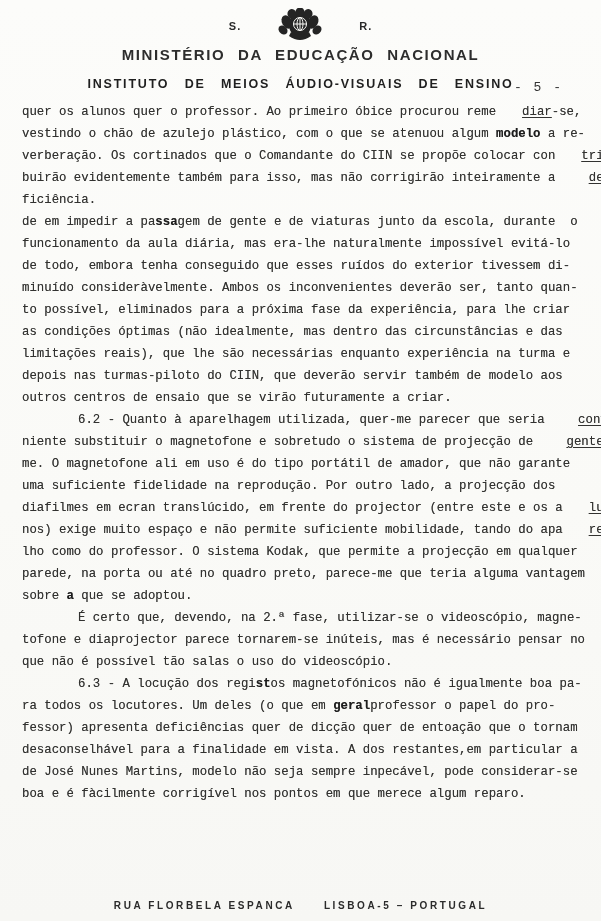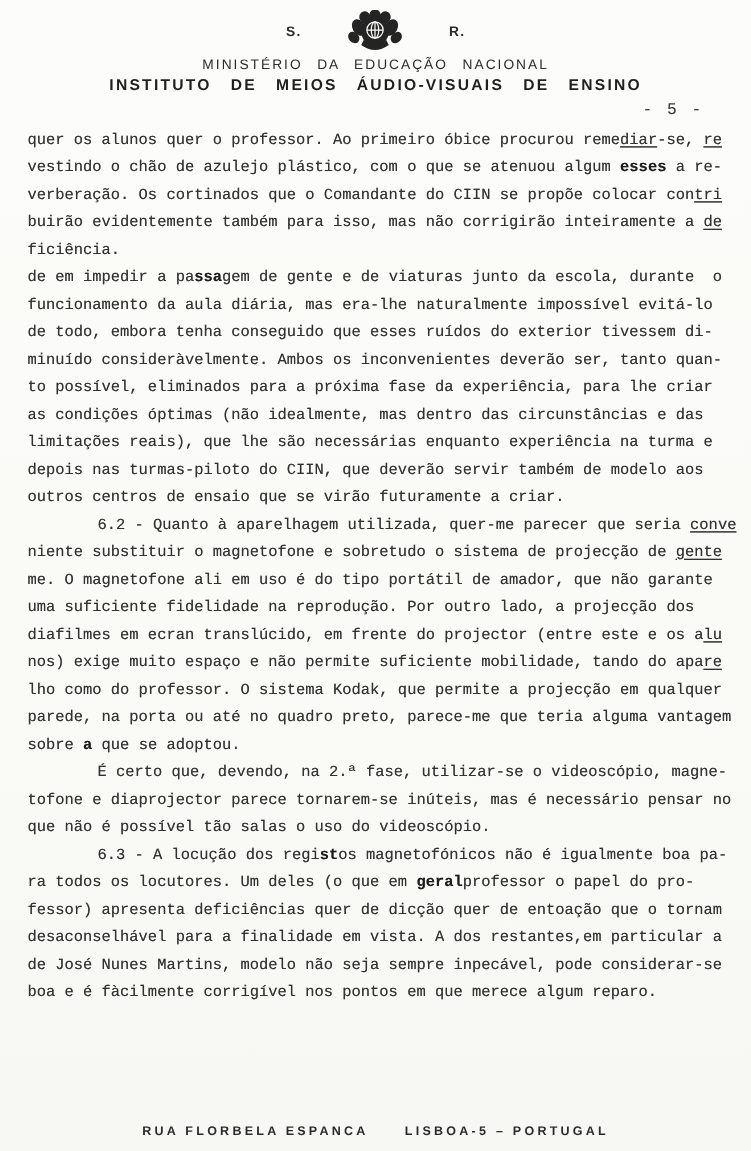--- a/index.html
+++ b/index.html
@@ -25,42 +25,42 @@
   .crest-row{
     display:flex;align-items:center;justify-content:center;
     gap:28px;height:36px;
   }
   .crest-initial{
     font-size:11px;font-weight:bold;letter-spacing:1px;color:#2a2a2a;
   }
   .crest{width:62px;height:36px;display:block;}
   .ministry-line{
     margin-top:2px;
-    font-size:11px;font-weight:normal;
+    font-size:15px;font-weight:bold;
     letter-spacing:1.6px;word-spacing:7px;color:#2d2d2d;
   }
   .institute-line{
-    margin-top:3px;
+    margin-top:14px;
     font-size:12.5px;font-weight:bold;
     letter-spacing:1.8px;word-spacing:10px;color:#1f1f1f;
   }
   
   .page-number{
     position:absolute;top:80px;right:38px;
     font-size:13px;letter-spacing:2px;color:#333;
   }
   
   .doc-body{
     position:absolute;top:101px;left:22px;width:562px;
     font-size:12.35px;line-height:22px;color:#323230;
     text-shadow:0 0 0.4px rgba(40,40,40,.55);
   }
   .line{white-space:pre;height:22px;}
   .line.indent{padding-left:56px;}
-  .u{text-decoration:underline;text-underline-offset:2px;}
+  .u{text-decoration:underline;text-underline-offset:2px;margin-left:26px;}
   .b{font-weight:bold;color:#1c1c1c;}
   
   .footer{
     position:absolute;left:0;bottom:10px;width:601px;
     display:flex;justify-content:center;gap:29px;
     font-family:"Liberation Sans","DejaVu Sans",sans-serif;
     font-size:10px;font-weight:bold;
     letter-spacing:2.6px;color:#2b2b2b;
   }
 </style>
@@ -94,21 +94,21 @@
       <span class="crest-initial">R.</span>
     </div>
     <div class="ministry-line">MINISTÉRIO DA EDUCAÇÃO NACIONAL</div>
     <div class="institute-line">INSTITUTO DE MEIOS ÁUDIO-VISUAIS DE ENSINO</div>
   </div>
 
   <div class="page-number">- 5 -</div>
 
   <div class="doc-body">
       <div class="line"><span>quer os alunos quer o professor. Ao primeiro óbice procurou reme</span><span class="u">diar</span><span>-se, </span><span class="u">re</span></div>
-      <div class="line"><span>vestindo o chão de azulejo plástico, com o que se atenuou algum </span><span class="b">esses</span><span> a re-</span></div>
+      <div class="line"><span>vestindo o chão de azulejo plástico, com o que se atenuou algum </span><span class="b">modelo</span><span> a re-</span></div>
       <div class="line"><span>verberação. Os cortinados que o Comandante do CIIN se propõe colocar con</span><span class="u">tri</span></div>
       <div class="line"><span>buirão evidentemente também para isso, mas não corrigirão inteiramente a </span><span class="u">de</span></div>
       <div class="line"><span>ficiência.</span></div>
       <div class="line"><span>de em impedir a pa</span><span class="b">ssa</span><span>gem de gente e de viaturas junto da escola, durante  o</span></div>
       <div class="line"><span>funcionamento da aula diária, mas era-lhe naturalmente impossível evitá-lo</span></div>
       <div class="line"><span>de todo, embora tenha conseguido que esses ruídos do exterior tivessem di-</span></div>
       <div class="line"><span>minuído consideràvelmente. Ambos os inconvenientes deverão ser, tanto quan-</span></div>
       <div class="line"><span>to possível, eliminados para a próxima fase da experiência, para lhe criar</span></div>
       <div class="line"><span>as condições óptimas (não idealmente, mas dentro das circunstâncias e das</span></div>
       <div class="line"><span>limitações reais), que lhe são necessárias enquanto experiência na turma e</span></div>

